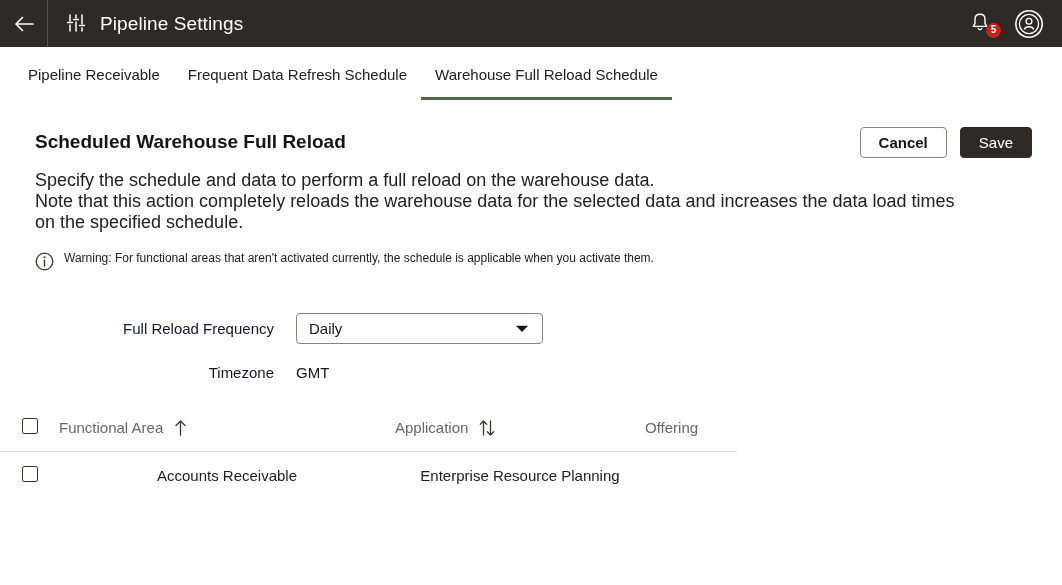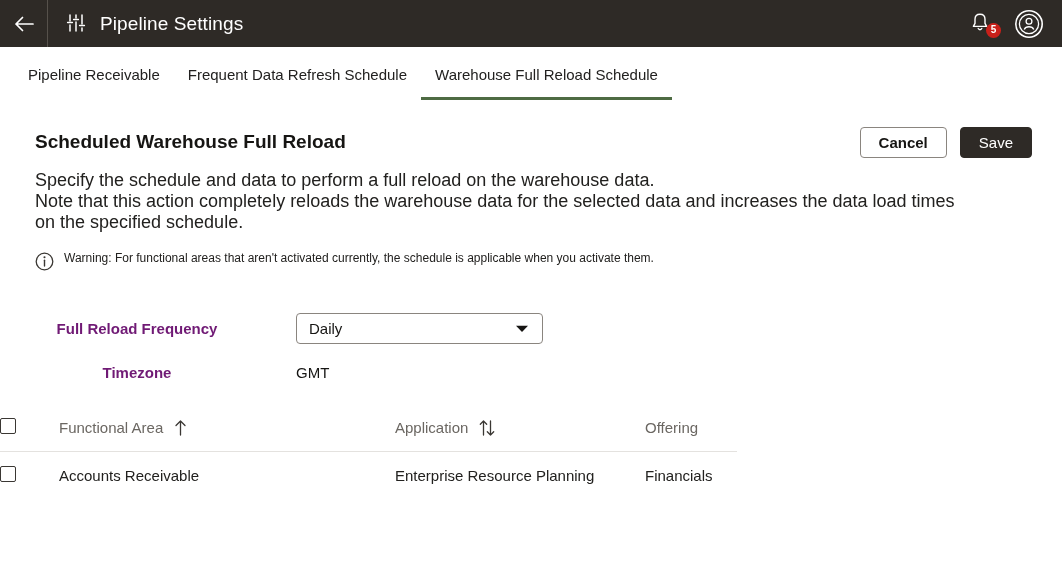--- a/index.html
+++ b/index.html
@@ -97,22 +97,22 @@
     display: flex; align-items: flex-start; gap: 10px;
     padding: 18px 18px 0 35px;
     font-size: 12px; color: #22211f;
   }
   .info-icon { flex: 0 0 auto; margin-top: 1px; }
 
   
   .form { padding: 42px 0 0 0; }
   .form-row { display: flex; align-items: center; margin-bottom: 20px; }
   .form-label {
-    width: 296px; text-align: center; padding-right: 22px;
-    font-size: 15px; font-weight: bold; color: #701a75;
+    width: 296px; text-align: right; padding-right: 22px;
+    font-size: 15px; font-weight: normal; color: #0f172a;
   }
   .select {
     position: relative;
     width: 247px; height: 31px;
     border: 1px solid #8a857f; border-radius: 4px;
     background: #fff;
     display: flex; align-items: center;
     padding: 0 12px; cursor: pointer;
   }
   .select-value { font-size: 15px; color: #161513; }
@@ -122,21 +122,21 @@
   }
   .static-value { font-size: 15px; color: #161513; }
 
   
   .table-clip {
     margin-top: 28px;
     width: 737px;          
     overflow: hidden;
   }
   .table { width: 900px; border-collapse: collapse; table-layout: fixed; }
-  .table th, .table td { text-align: left; padding: 0; }
+  .table th, .table td { text-align: center; padding: 0; }
   .col-check { width: 59px; }
   .col-fa    { width: 336px; }
   .col-app   { width: 250px; }
   .col-off   { width: 255px; }
 
   .table thead th {
     height: 42px; vertical-align: middle;
     font-weight: normal; font-size: 15px; color: #6b6762;
     border-bottom: 1px solid #e4e2df;
     padding-bottom: 4px;

